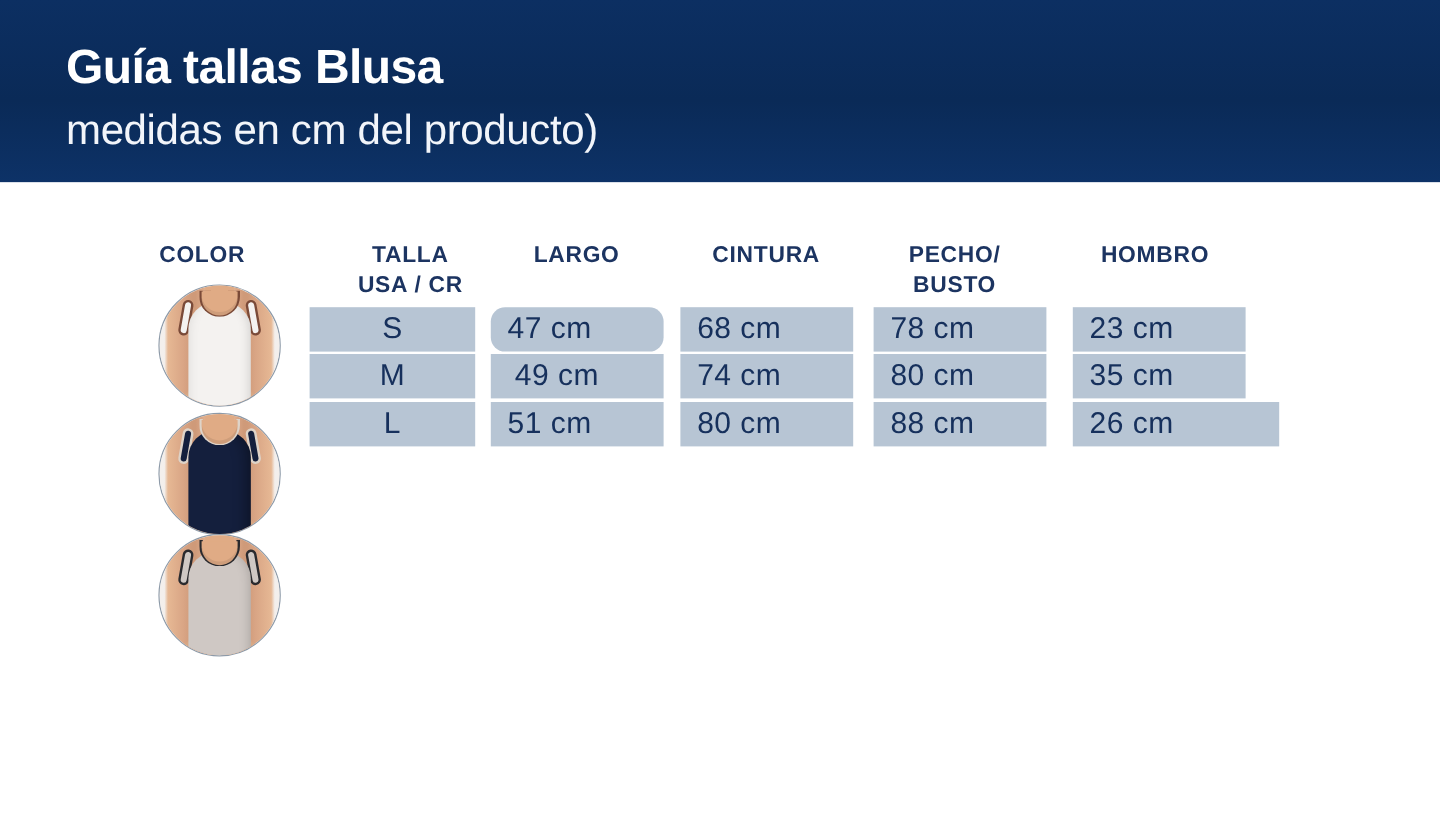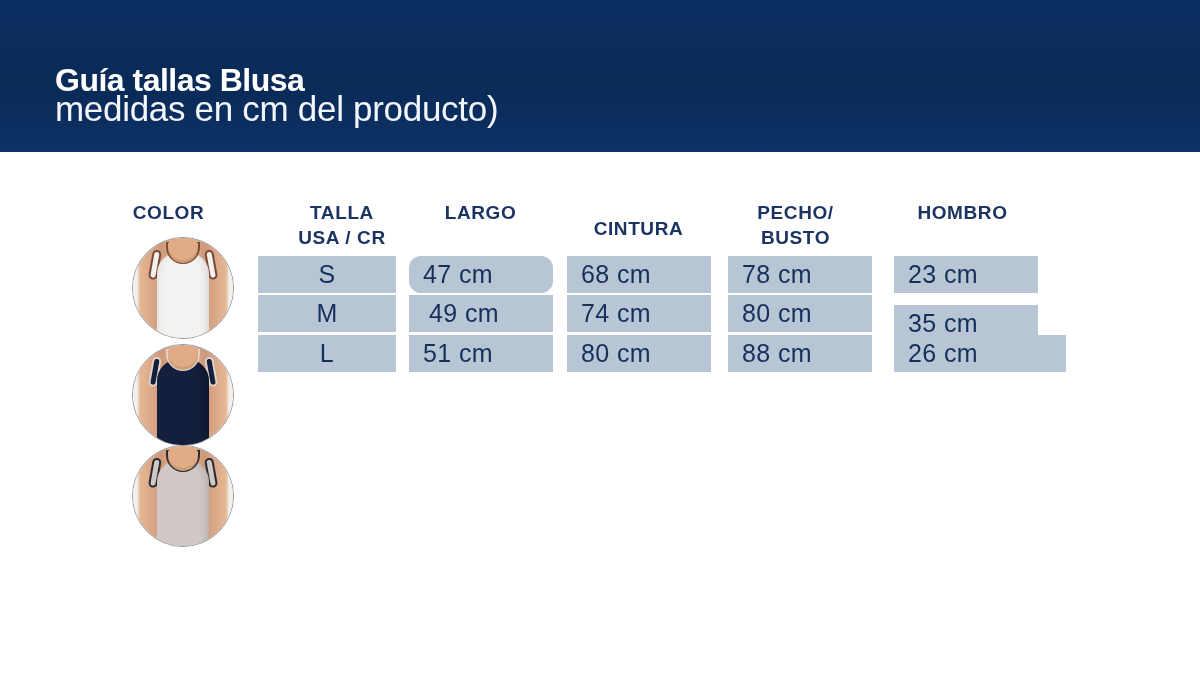--- a/index.html
+++ b/index.html
@@ -32,27 +32,26 @@
     top: 152px;
     width: 1200px;
     height: 3px;
     background: #a9b7d0;
     opacity: .75;
   }
   .header-title {
     position: absolute;
     left: 55px;
     top: 33px;
-    font-size: 32px;
+    font-size: 40px;
     font-weight: bold;
     color: #ffffff;
     letter-spacing: -0.5px;
     line-height: 46px;
     white-space: nowrap;
-    margin-top: 24px;
   }
   .header-subtitle {
     position: absolute;
     left: 55px;
     top: 88px;
     font-size: 35px;
     font-weight: 300;
     color: #f2f5fa;
     letter-spacing: -0.3px;
     line-height: 42px;
@@ -199,21 +198,21 @@
 
 <div class="table-area">
 
   <div class="col-header" style="left:106px; top:48px; width:125px;">COLOR</div>
 
   <div class="col-header" style="left:408px; top:48px; width:145px;">LARGO</div>
 
   <div class="col-header" style="left:258px; top:48px; width:168px;">TALLA
 USA / CR</div>
 
-  <div class="col-header" style="left:566px; top:48px; width:145px;margin-top:16px;">CINTURA</div>
+  <div class="col-header" style="left:566px; top:48px; width:145px;">CINTURA</div>
 
   <div class="col-header" style="left:723px; top:48px; width:145px;">PECHO/
 BUSTO</div>
 
   <div class="col-header" style="left:890px; top:48px; width:145px;">HOMBRO</div>
 
   <div class="photo v-white" style="left:132px; top:85px;">
     <div class="skin"></div>
     <div class="neck"></div>
     <div class="strapL"></div>
@@ -246,21 +245,21 @@
   <div class="cell size-cell" style="left:258px; top:104px; width:138px;">S</div>
   <div class="cell meas-cell" style="left:409px; top:104px; width:144px;border-radius:12px;">47 cm</div>
   <div class="cell meas-cell" style="left:567px; top:104px; width:144px;">68 cm</div>
   <div class="cell meas-cell" style="left:728px; top:104px; width:144px;">78 cm</div>
   <div class="cell meas-cell" style="left:894px; top:104px; width:144px;">23 cm</div>
 
   <div class="cell size-cell" style="left:258px; top:143px; width:138px;">M</div>
   <div class="cell meas-cell" style="left:409px; top:143px; width:144px;padding-left:20px;">49 cm</div>
   <div class="cell meas-cell" style="left:567px; top:143px; width:144px;">74 cm</div>
   <div class="cell meas-cell" style="left:728px; top:143px; width:144px;">80 cm</div>
-  <div class="cell meas-cell" style="left:894px; top:153px; width:144px;">35 cm</div>
+  <div class="cell meas-cell" style="left:894px; top:143px; width:144px;">35 cm</div>
 
   <div class="cell size-cell" style="left:258px; top:183px; width:138px;">L</div>
   <div class="cell meas-cell" style="left:409px; top:183px; width:144px;">51 cm</div>
   <div class="cell meas-cell" style="left:567px; top:183px; width:144px;">80 cm</div>
   <div class="cell meas-cell" style="left:728px; top:183px; width:144px;">88 cm</div>
   <div class="cell meas-cell" style="left:894px; top:183px; width:172px;">26 cm</div>
 
 </div>
 
 </body></html>

